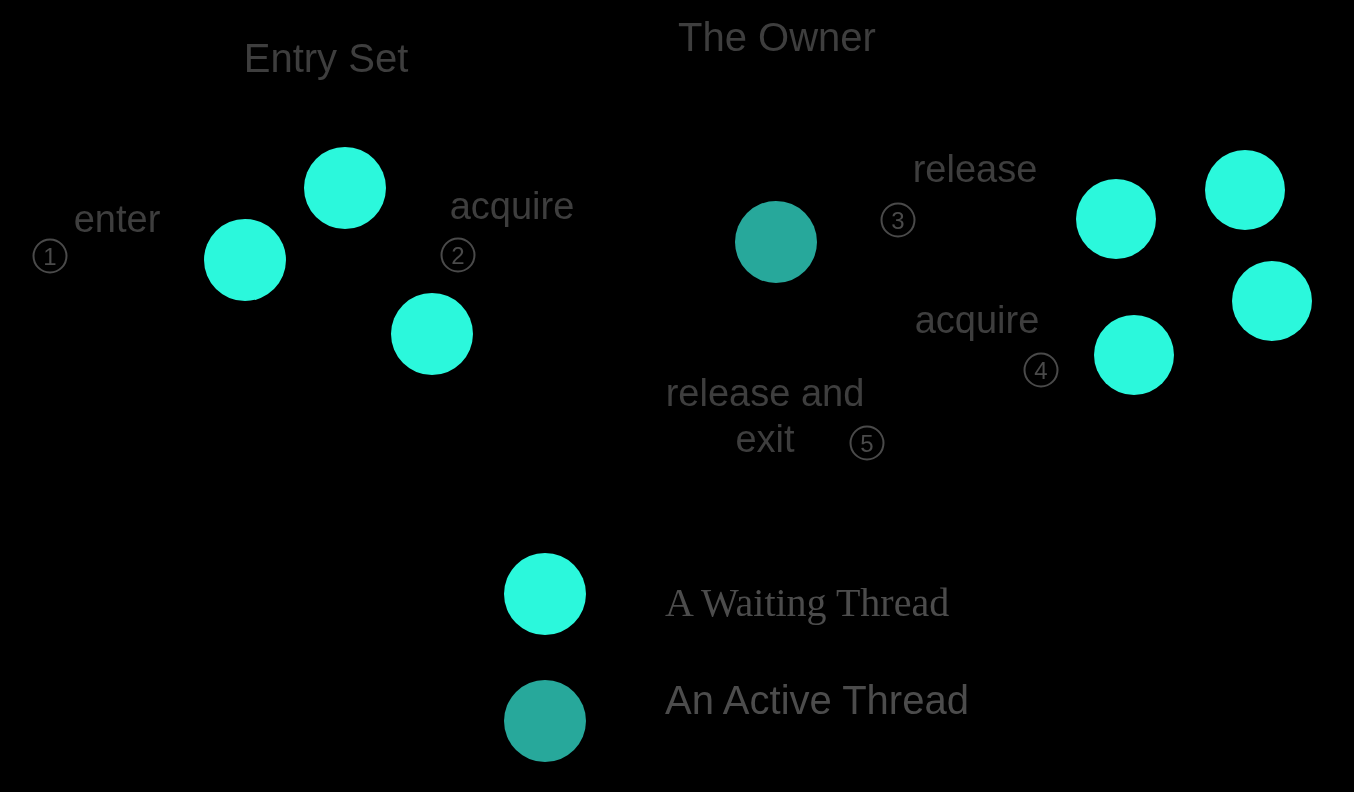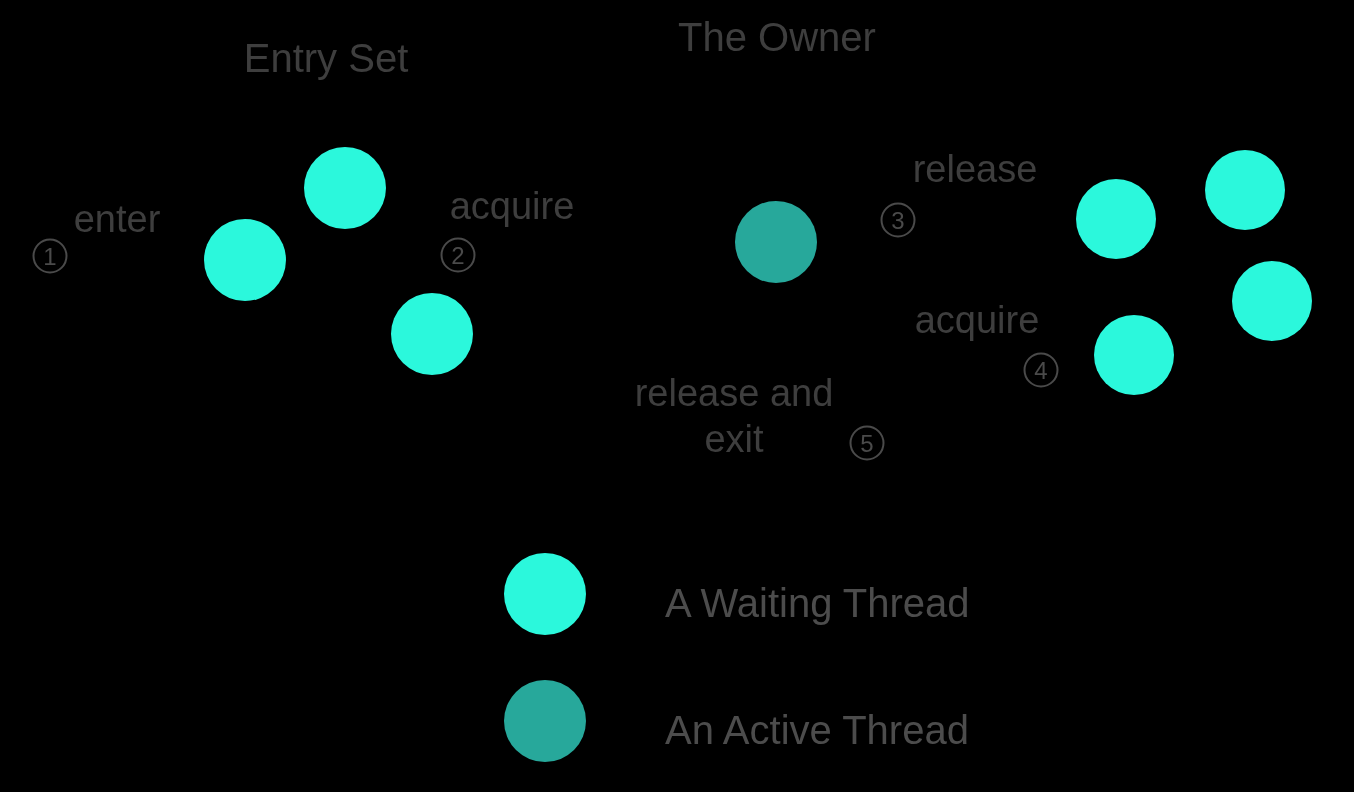--- a/index.html
+++ b/index.html
@@ -69,23 +69,23 @@
   <div class="badge" style="left:898px;top:220px;">3</div>
 
   <div class="thread waiting small" style="left:1116px;top:219px;"></div>
   <div class="thread waiting small" style="left:1245px;top:190px;"></div>
   <div class="thread waiting small" style="left:1272px;top:301px;"></div>
   <div class="thread waiting small" style="left:1134px;top:355px;"></div>
 
   <div class="label" style="left:977px;top:320px;">acquire</div>
   <div class="badge" style="left:1041px;top:370px;">4</div>
 
-  <div class="label multiline" style="left:734px;top:416px;width:210px;">release and exit</div>
+  <div class="label multiline" style="left:765px;top:416px;width:210px;">release and exit</div>
   <div class="badge" style="left:867px;top:443px;">5</div>
 
   <div class="legend">
     <div class="thread waiting" style="left:545px;top:594px;"></div>
-    <div class="legend-label" style="left:665px;top:603px;">A Waiting Thread</div>
+    <div class="legend-label" style="left:665px;top:603px;font-family:Liberation Serif, serif;">A Waiting Thread</div>
     <div class="thread active" style="left:545px;top:721px;"></div>
-    <div class="legend-label" style="left:665px;top:730px;text-align:right;">An Active Thread</div>
+    <div class="legend-label" style="left:665px;top:700px;text-align:right;">An Active Thread</div>
   </div>
 
 </div>
 
 </body></html>

